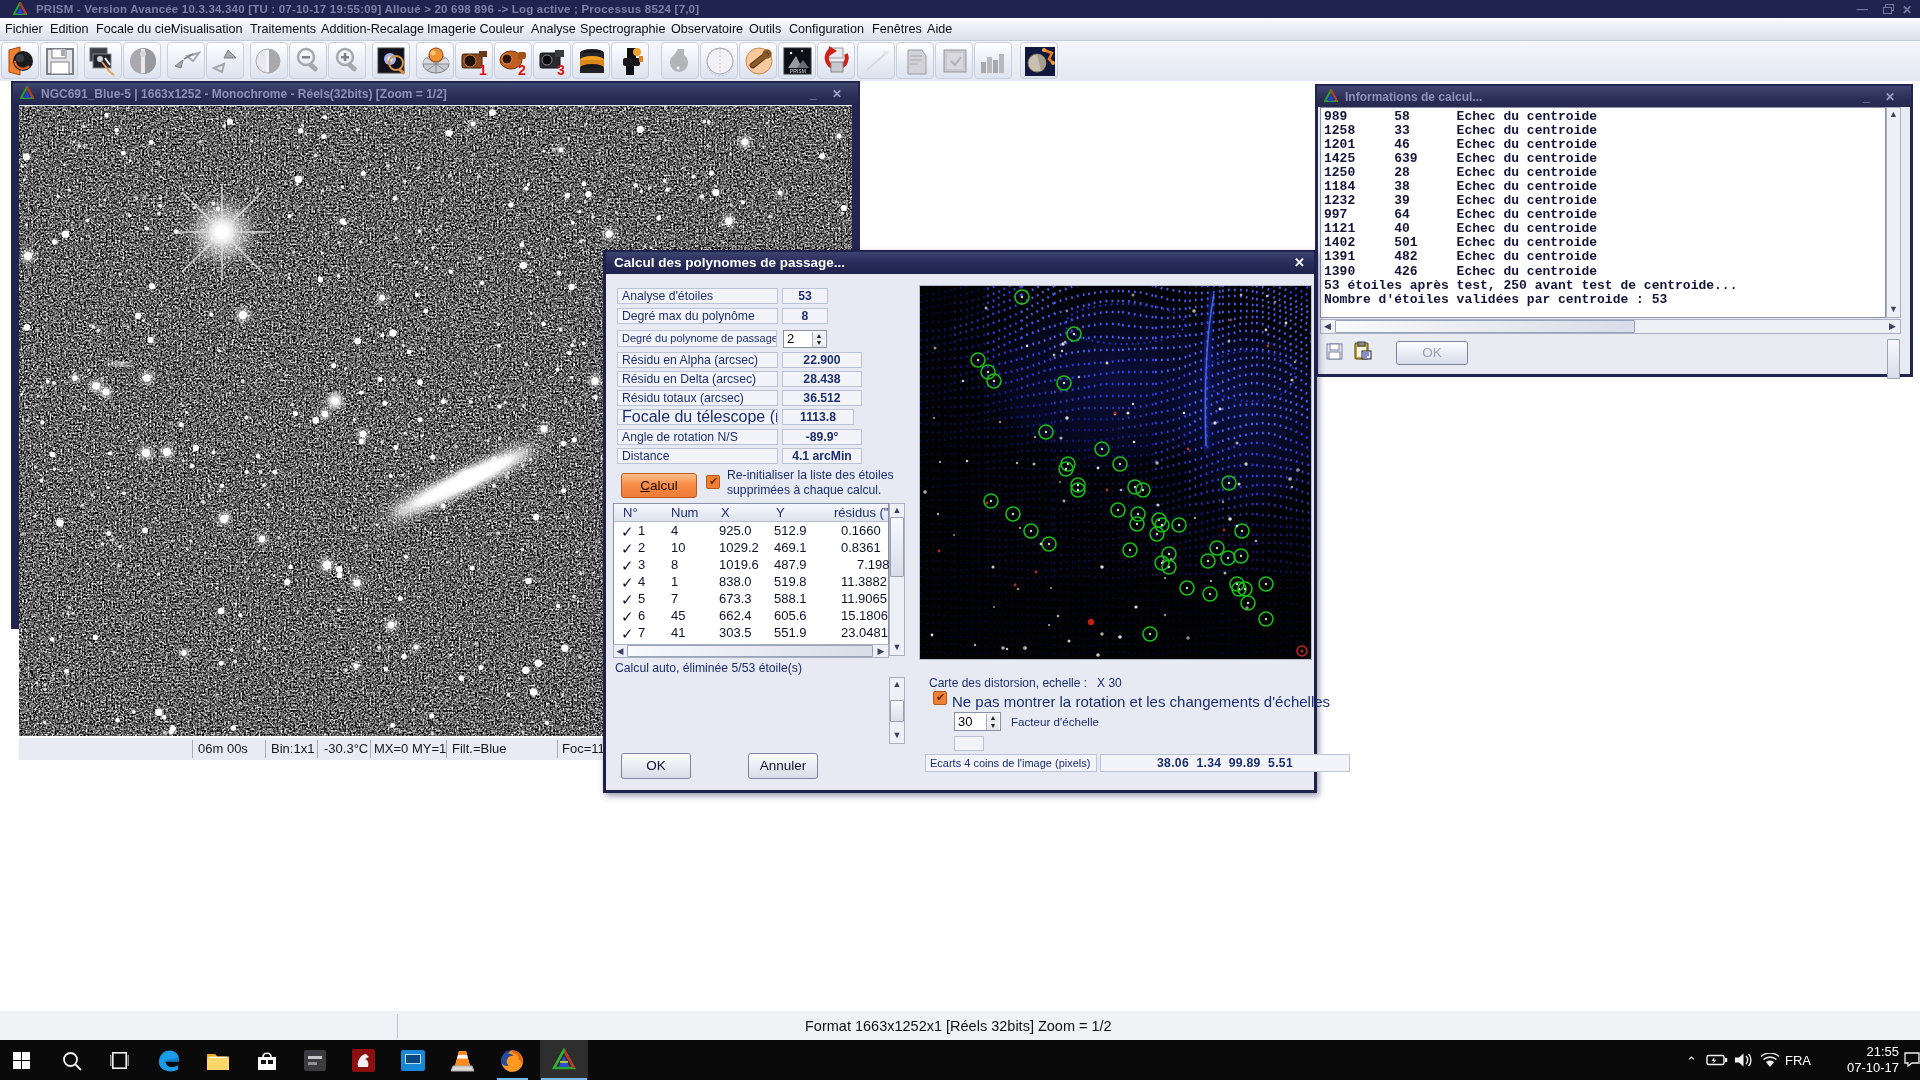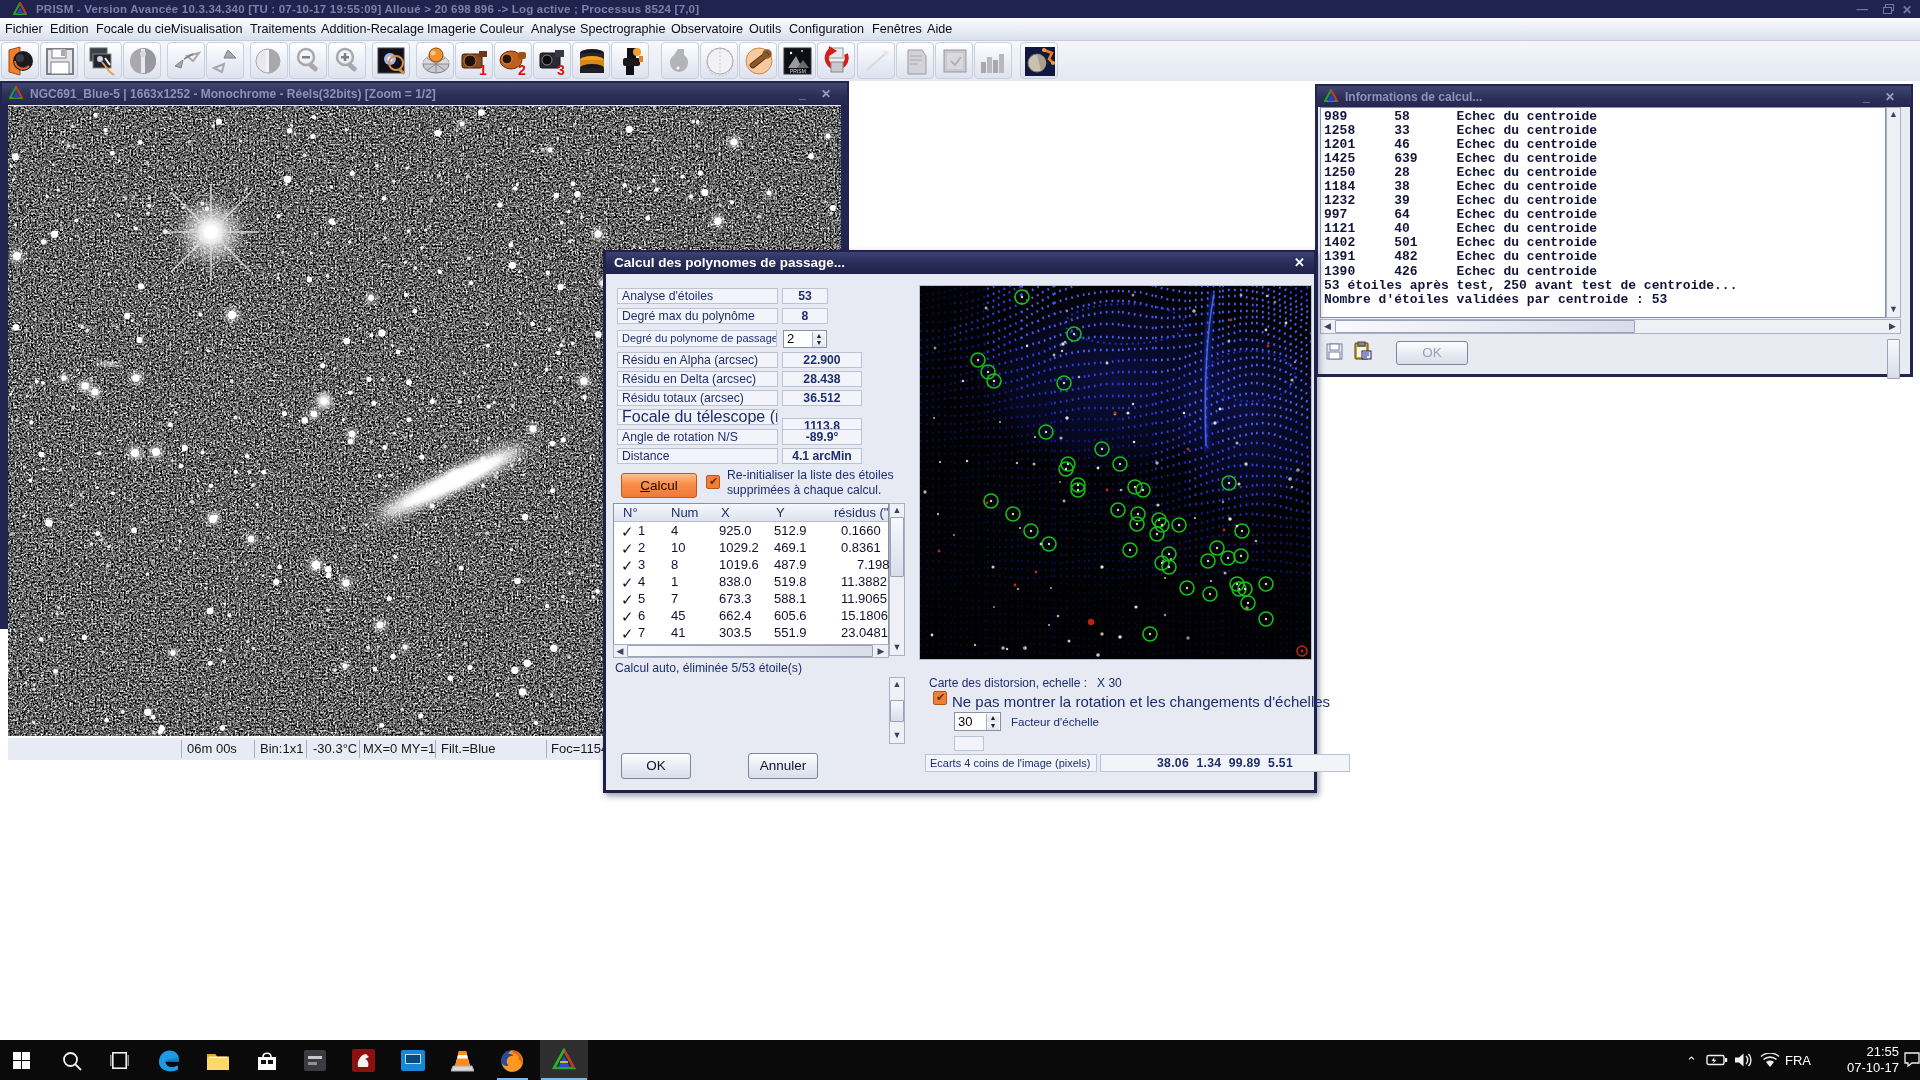--- a/index.html
+++ b/index.html
@@ -12,21 +12,21 @@
 #menubar span{position:absolute;top:4px}
 
 #toolbar{position:absolute;left:0;top:41px;width:1920px;height:40px;background:linear-gradient(#f4f6fb,#e3e8f2)}
 .tbtn{position:absolute;top:1px;width:38px;height:37px;border-radius:4px;border:1px solid #c9cfdd;background:linear-gradient(#ffffff,#e8ecf5 60%,#dde3ef)}
 .tbtn svg{position:absolute;left:3px;top:3px}
 
 .win{position:absolute;background:#22254f}
 .wtitle{position:absolute;left:2px;right:2px;top:2px;height:21px;background:linear-gradient(#40466f,#2b2f58 60%,#252950);color:#8d92b8;font-weight:bold;font-size:12px}
 .wbtns{position:absolute;right:6px;top:4px;color:#9ba0c4;font-size:12px;font-weight:bold;letter-spacing:6px}
 
-#imgwin{left:0;top:81px;width:849px;height:548px}
+#imgwin{left:11px;top:81px;width:849px;height:548px}
 #imgarea{position:absolute;left:8px;top:24px;width:833px;height:630px;background:#6d6d6d;border-top:1px solid #e8e8f0}
 #imgstatus{position:absolute;left:8px;top:657px;width:833px;height:22px;background:#e8ebf3;font-size:13px;color:#16161e}
 #imgstatus i{position:absolute;top:2px;width:1px;height:18px;background:#a6adc0}
 #imgstatus b{position:absolute;top:3px;font-weight:normal}
 
 #infowin{left:1315px;top:84px;width:598px;height:293px}
 #infotext{position:absolute;left:5px;top:23px;width:566px;height:211px;background:#fff;border:1px solid #8a90a8;font-family:"Liberation Mono",monospace;font-size:13px;font-weight:bold;color:#14143a;line-height:14.05px;white-space:pre;padding:2px 0 0 3px}
 .sb{position:absolute;background:#eef0f6;border:1px solid #aab0c2}
 .sbth{position:absolute;background:linear-gradient(90deg,#f8f9fc,#d8dde9);border:1px solid #9aa2b6;border-radius:1px}
 .sbthh{position:absolute;background:linear-gradient(#f8f9fc,#d8dde9);border:1px solid #9aa2b6;border-radius:1px}
@@ -1458,21 +1458,21 @@
 <div class="fld v" style="left:176px;top:56px;width:46px;height:16px;line-height:14px">8</div>
 <div class="fld" style="left:11px;top:78px;width:160px;height:17px;line-height:15px;font-size:11px">Degré du polynome de passage</div>
 <div class="spin" style="left:177px;top:78px;width:44px;height:18px;line-height:16px">2<span class="spb" style="top:1px;height:8px">▲</span><span class="spb" style="top:9px;height:7px;line-height:6px">▼</span></div>
 <div class="fld" style="left:11px;top:100px;width:161px;height:16px;line-height:14px">Résidu en Alpha (arcsec)</div>
 <div class="fld v" style="left:176px;top:100px;width:80px;height:16px;line-height:14px">22.900</div>
 <div class="fld" style="left:11px;top:119px;width:161px;height:16px;line-height:14px">Résidu en Delta (arcsec)</div>
 <div class="fld v" style="left:176px;top:119px;width:80px;height:16px;line-height:14px">28.438</div>
 <div class="fld" style="left:11px;top:138px;width:161px;height:16px;line-height:14px">Résidu totaux (arcsec)</div>
 <div class="fld v" style="left:176px;top:138px;width:80px;height:16px;line-height:14px">36.512</div>
 <div class="fld" style="left:11px;top:157px;width:161px;height:16px;line-height:14px;font-size:16px">Focale du télescope (recalculée)</div>
-<div class="fld v" style="left:176px;top:166px;width:80px;height:16px;line-height:14px">1113.8</div>
+<div class="fld v" style="left:176px;top:157px;width:72px;height:16px;line-height:14px">1113.8</div>
 <div class="fld" style="left:11px;top:177px;width:161px;height:16px;line-height:14px">Angle de rotation N/S</div>
 <div class="fld v" style="left:176px;top:177px;width:80px;height:16px;line-height:14px">-89.9°</div>
 <div class="fld" style="left:11px;top:196px;width:161px;height:16px;line-height:14px">Distance</div>
 <div class="fld v" style="left:176px;top:196px;width:80px;height:16px;line-height:14px">4.1 arcMin</div>
 <div class="obtn" style="left:15px;top:221px;width:76px;height:25px;line-height:23px"><u>C</u>alcul</div>
 <div class="ochk" style="left:100px;top:223px"></div>
 <div class="lbl" style="left:121px;top:216px;line-height:15px">Re-initialiser la liste des étoiles<br>supprimées à chaque calcul.</div>
 <div id="tbl">
           <div id="tblhead">
             <span class="hc" style="left:9px">N°</span>
@@ -2364,20 +2364,24 @@
 <div class="ochk" style="left:327px;top:439px"></div>
 <div class="lbl" style="left:346px;top:441px;font-size:15px">Ne pas montrer la rotation et les changements d'échelles</div>
 <div class="spin" style="left:348px;top:460px;width:47px;height:19px;line-height:17px">30<span class="spb" style="top:1px;height:8px">▲</span><span class="spb" style="top:9px;height:8px;line-height:7px">▼</span></div>
 <div class="lbl" style="left:405px;top:463px;font-size:11.6px">Facteur d'échelle</div>
 <div class="fld" style="left:348px;top:484px;width:30px;height:15px"></div>
 <div class="fld" style="left:319px;top:502px;width:172px;height:18px;line-height:16px;font-size:11px">Ecarts 4 coins de l'image (pixels)</div>
 <div class="fld v" style="left:494px;top:502px;width:250px;height:18px;line-height:16px;letter-spacing:.3px">38.06&nbsp;&nbsp;1.34&nbsp;&nbsp;99.89&nbsp;&nbsp;5.51</div>
  </div>
 </div>
 
+<div id="statusbar">
+  <div style="position:absolute;left:397px;top:3px;width:1px;height:24px;background:#c2c7d2"></div>
+  <span style="position:absolute;left:805px;top:7px;font-size:14.5px;color:#111">Format 1663x1252x1 [Réels 32bits]  Zoom = 1/2</span>
+</div>
 
 <div id="taskbar"></div>
 <svg class="abs" style="left:13px;top:1052px" width="17" height="17" viewBox="0 0 17 17">
       <g fill="#fff">
         <rect x="0" y="0" width="8" height="8"></rect>
         <rect x="9" y="0" width="8" height="8"></rect>
         <rect x="0" y="9" width="8" height="8"></rect>
         <rect x="9" y="9" width="8" height="8"></rect>
       </g>
     </svg>

